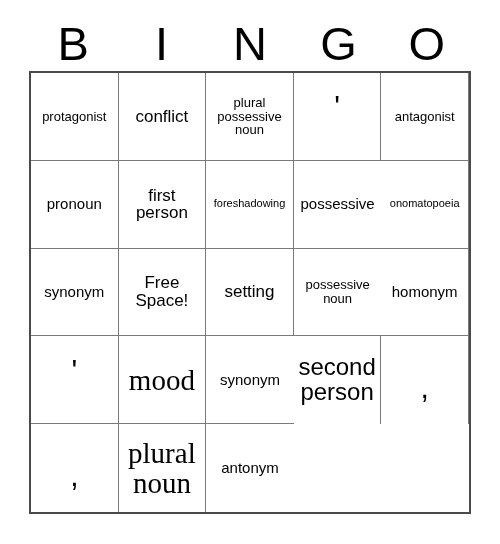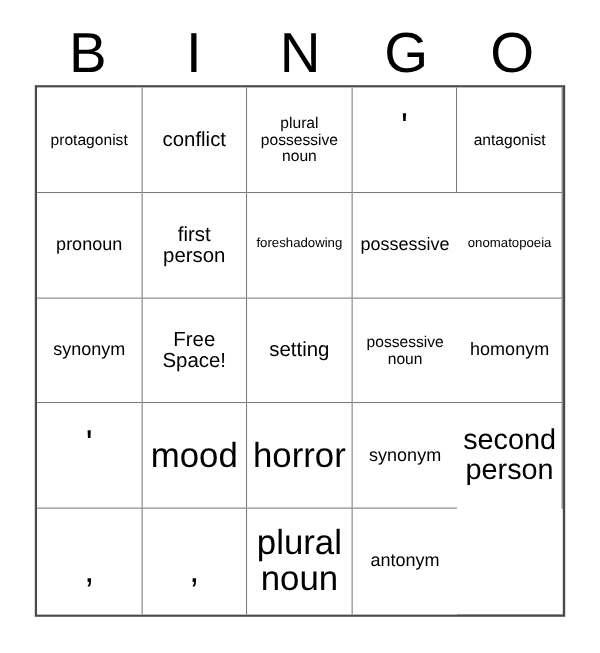--- a/index.html
+++ b/index.html
@@ -76,21 +76,21 @@
 
   .cell-text {
     display: block;
     width: 100%;
     line-height: 1.04;
     word-break: break-word;
     color: #000000;
   }
 
   
-  .sz-xl   { font-size: 29px; }
+  .sz-xl   { font-size: 29px; font-family: Liberation Serif, serif; }
   .sz-lg   { font-size: 17px; }
   .sz-md   { font-size: 24px; }
   .sz-sm   { font-size: 15px; }
   .sz-xs   { font-size: 13px; }
   .sz-xxs  { font-size: 11px; }
 
   
   .sz-punct-apos {
     font-size: 30px;
     line-height: 1;
@@ -162,23 +162,20 @@
       </div>
       <div class="cell">
         <span class="cell-text sz-sm">homonym</span>
       </div>
       <div class="cell">
         <span class="cell-text sz-punct-apos">'</span>
       </div>
       <div class="cell">
         <span class="cell-text sz-xl">mood</span>
       </div>
-      <div class="cell">
-        <span class="cell-text sz-xl">horror</span>
-      </div>
       <div class="cell last-col">
         <span class="cell-text sz-sm">synonym</span>
       </div>
       <div class="cell last-row">
         <span class="cell-text sz-md">second person</span>
       </div>
       <div class="cell last-row">
         <span class="cell-text sz-punct-comma">,</span>
       </div>
       <div class="cell last-row">

